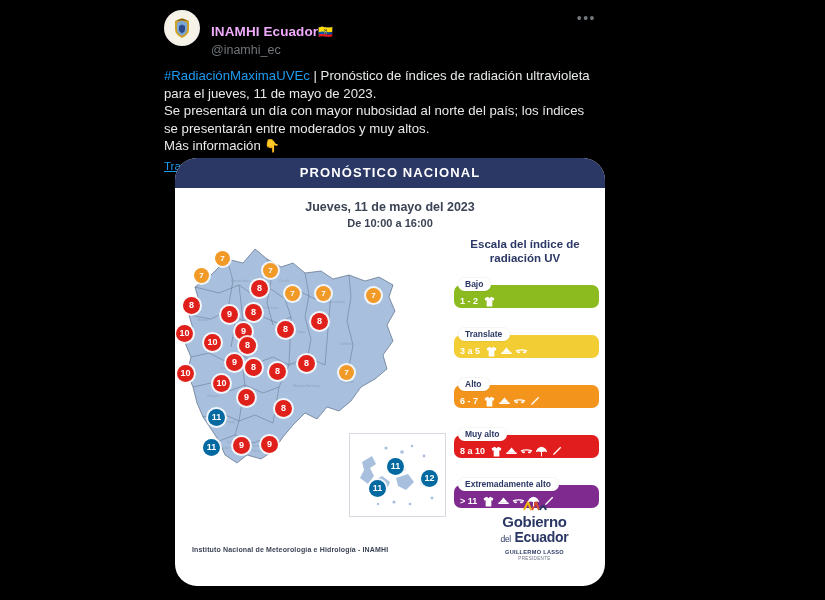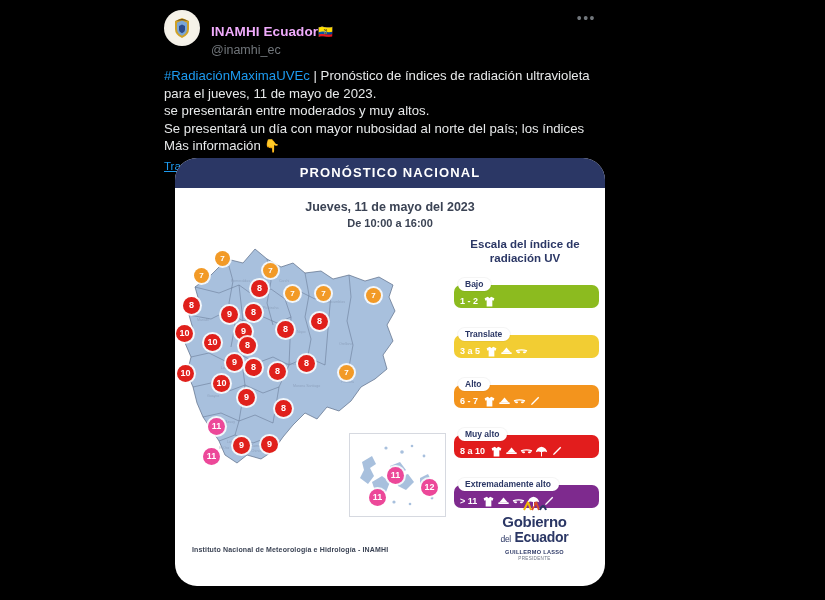--- a/index.html
+++ b/index.html
@@ -82,21 +82,21 @@
     position:absolute;border-radius:50%;
     display:flex;align-items:center;justify-content:center;
     color:#fff;font-weight:bold;font-size:8.5px;
     box-shadow:0 0 0 2px rgba(255,255,255,.85);
     line-height:1;
   }
   .mk.s{width:15px;height:15px;font-size:8px;}
   .mk.m{width:17px;height:17px;font-size:9px;}
   .c-or{background:#f29a27;}
   .c-rd{background:#e0201b;}
-  .c-pu{background:#ec4899;margin-top:9px;}
+  .c-pu{background:#0369a1;}
 
   
   .legend{position:absolute;left:274px;top:2px;width:152px;}
   .legend-title{
     text-align:center;color:#2b3765;font-weight:bold;font-size:11.5px;
     line-height:14px;padding:4px 6px 0;
   }
   .scale{margin-top:13px;}
   .row{position:relative;margin-bottom:20px;height:30px;}
   .bar{
@@ -170,22 +170,22 @@
         <div class="handle">@inamhi_ec</div>
       </div>
       <div class="more">•••</div>
     </div>
 
     <div class="tweet-body">
       <p>
         <span class="hash">#RadiaciónMaximaUVEc</span><span> | Pronóstico de índices de radiación ultravioleta</span>
       </p>
       <p>para el jueves, 11 de mayo de 2023.</p>
+      <p>Se presentará un día con mayor nubosidad al norte del país; los índices</p>
       <p>se presentarán entre moderados y muy altos.</p>
-      <p>Se presentará un día con mayor nubosidad al norte del país; los índices</p>
       <p>
         <span>Más información </span><span class="emoji-down">👇</span>
       </p>
     </div>
 
     <a class="translate" href="#">Translate Tweet</a>
   </div>
 
   <div class="card">
 

